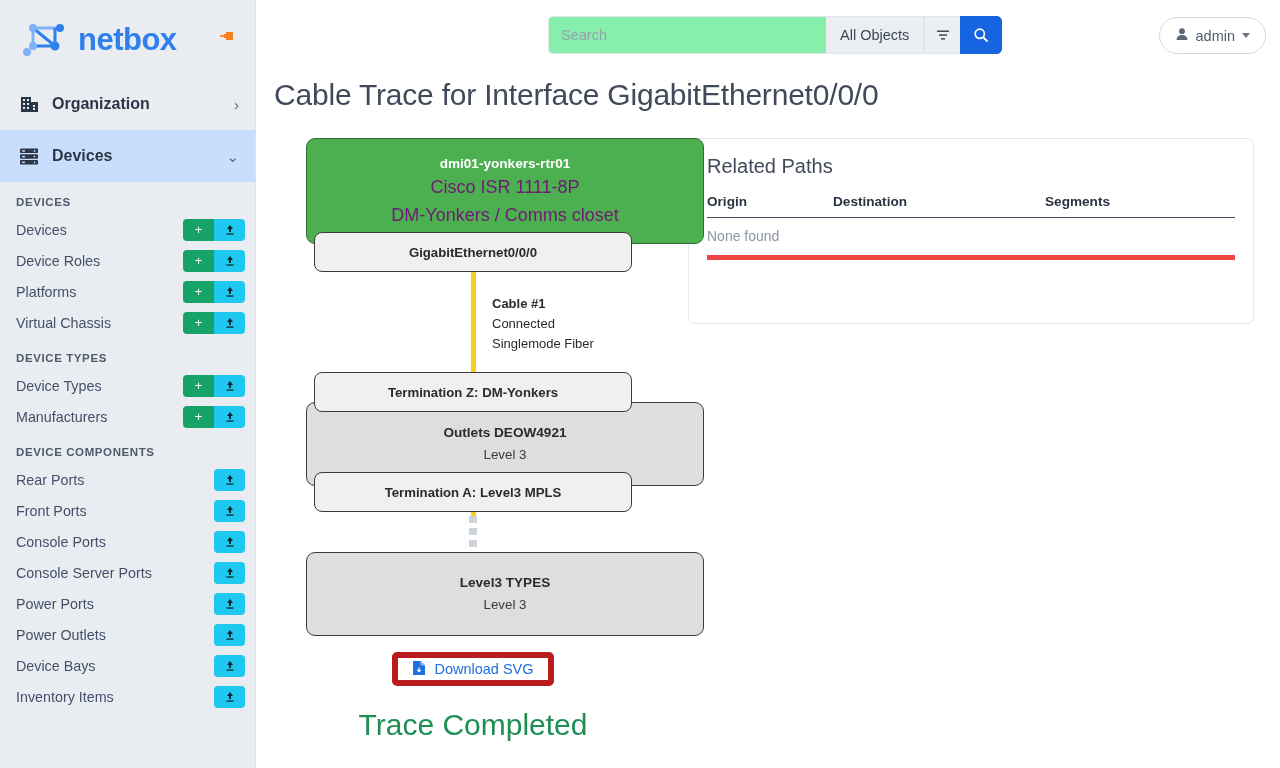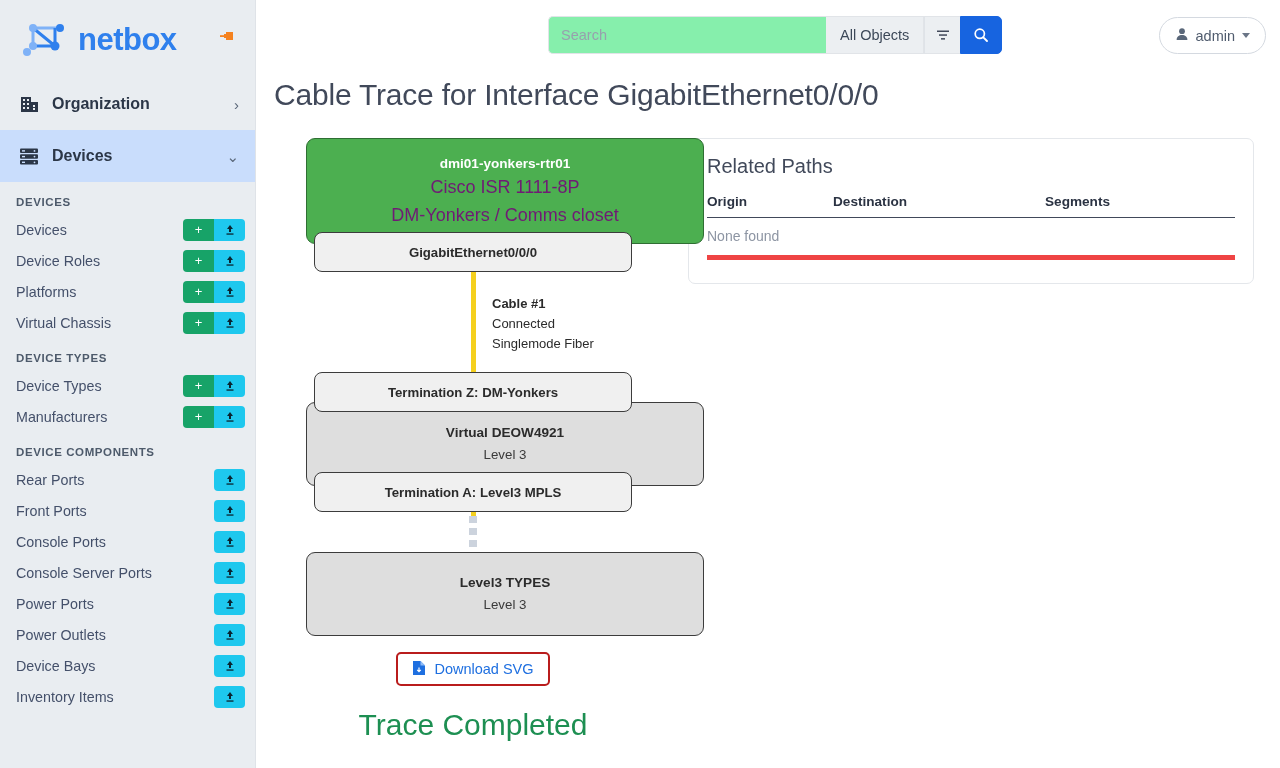--- a/index.html
+++ b/index.html
@@ -168,36 +168,36 @@
   }
   .cable-label .cl-strong { font-weight: 700; }
 
   .dot-conn { position: absolute; left: 195px; top: 378px; width: 8px; }
   .dot-conn i { display: block; width: 8px; height: 7px; background: #ccd3dd; margin-bottom: 5px; }
 
   .dl-wrap { position: absolute; left: 0; top: 514px; width: 398px; display: flex; justify-content: center; }
   .dl-btn {
     display: flex; align-items: center; gap: 8px;
     height: 34px; padding: 0 14px;
-    border: 2px solid #b91c1c; border-radius: 5px;
+    border: 6px solid #b91c1c; border-radius: 5px;
     background: #fff; color: #1e6fe0; font-size: 14.5px; cursor: pointer;
     font-family: "Liberation Sans", sans-serif;
   }
 
   .trace-done {
     position: absolute; left: 0; top: 570px; width: 398px;
     text-align: center; font-size: 30px; color: #1d8f52; font-weight: 400;
   }
 
   
   .rp-card {
     width: 566px; flex: 0 0 566px;
     border: 1px solid #e4e7eb; border-radius: 7px;
     background: #fff; padding: 16px 18px 22px 18px;
-    height: 146px;
+    height: 186px;
   }
   .rp-title { font-size: 20px; color: #41495a; font-weight: 400; padding-bottom: 14px; }
   .rp-table { width: 100%; border-collapse: collapse; }
   .rp-table th {
     text-align: left; font-size: 13.6px; font-weight: 700; color: #2b3343;
     padding: 2px 0 8px 0; border-bottom: 1.6px solid #41495a;
   }
   .rp-table td {
     font-size: 14px; color: #8d95a3; padding: 10px 0 11px 0;
     border-bottom: 5px solid #ef4444;
@@ -507,21 +507,21 @@
           <div class="termbox iface">GigabitEthernet0/0/0</div>
 
           <div class="cable-line"></div>
           <div class="cable-label">
             <div class="cl-strong">Cable #1</div>
             <div>Connected</div>
             <div>Singlemode Fiber</div>
           </div>
 
           <div class="node circuit">
-            <div class="n-title">Virtual DEOW4921</div>
+            <div class="n-title">Outlets DEOW4921</div>
             <div class="n-sub">Level 3</div>
           </div>
 
           <div class="termbox term-z">Termination Z: DM-Yonkers</div>
           <div class="termbox term-a">Termination A: Level3 MPLS</div>
 
           <div class="dot-conn">
             <i></i>
               <i></i>
               <i></i>

